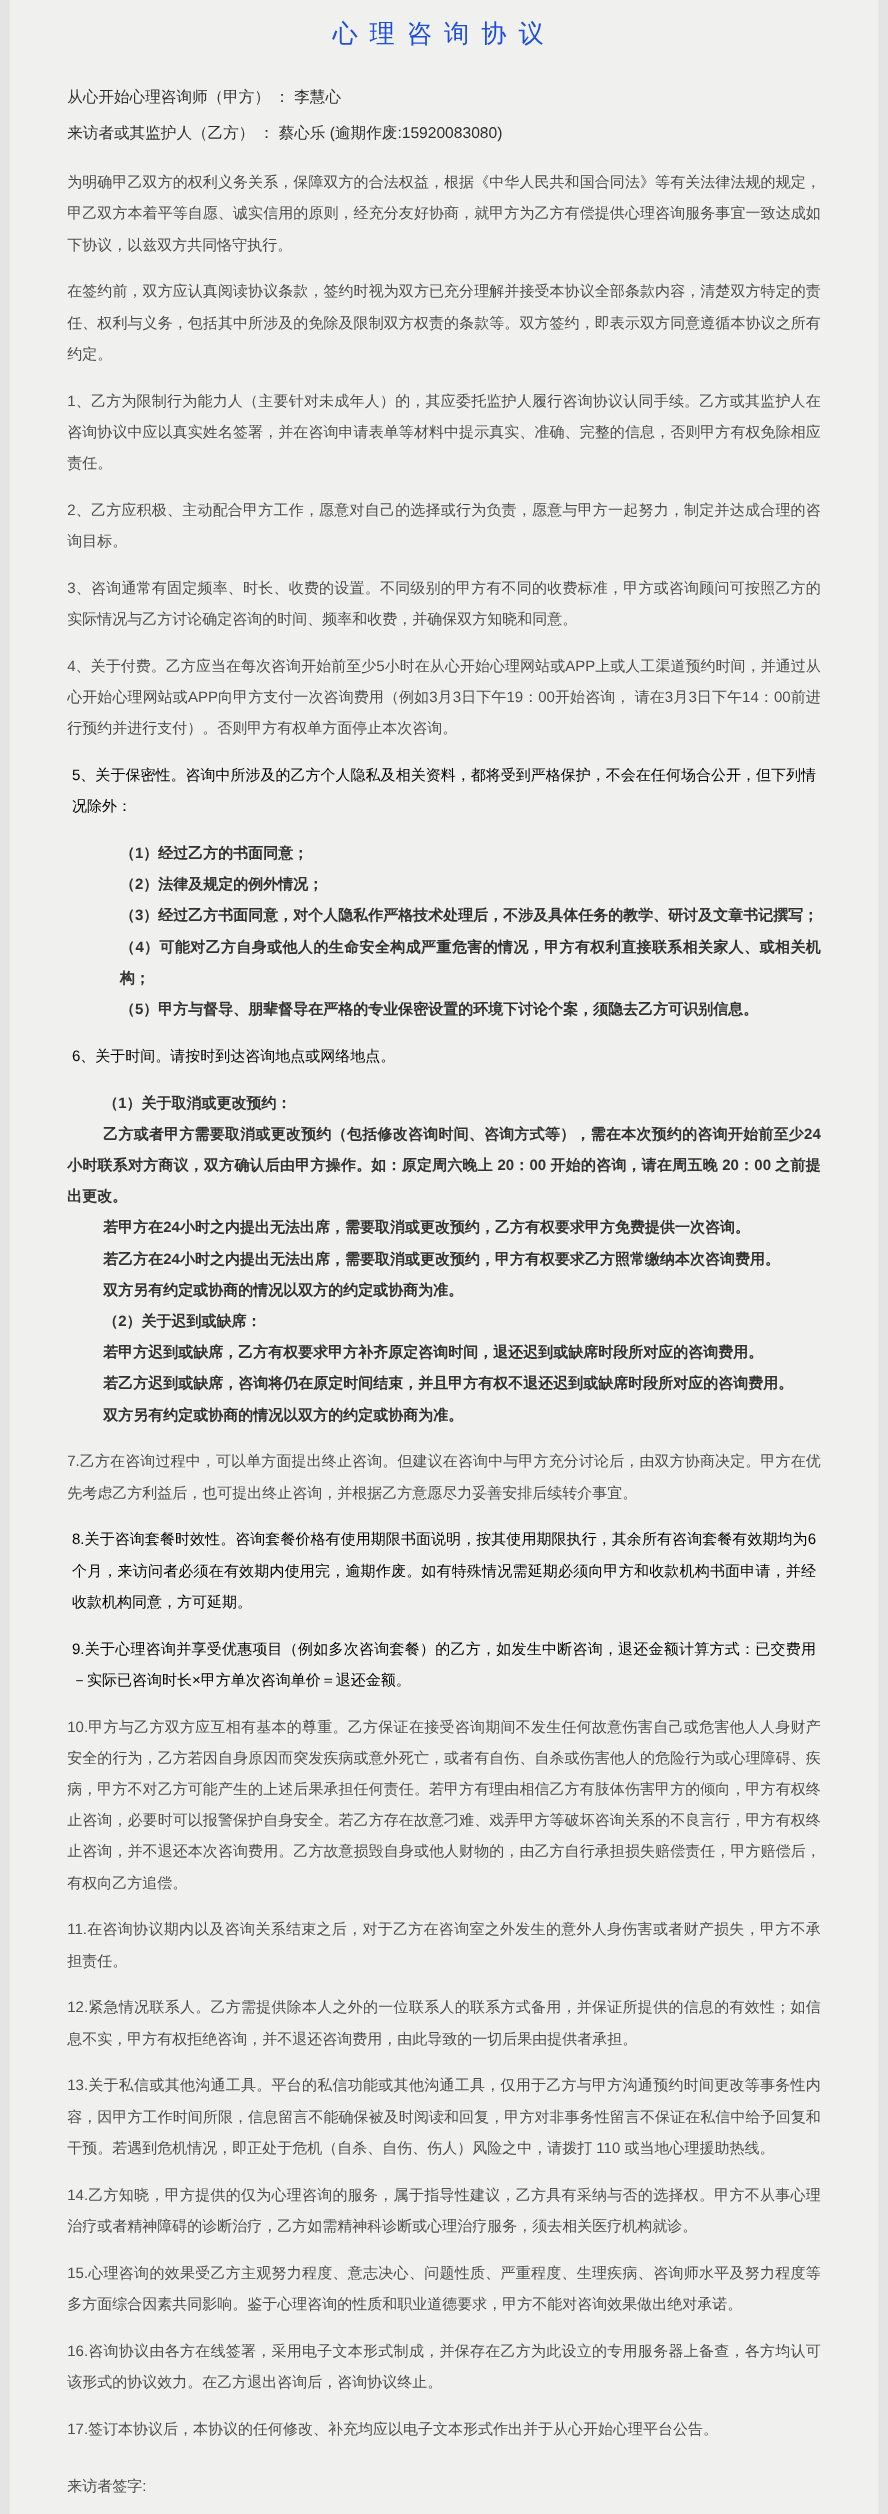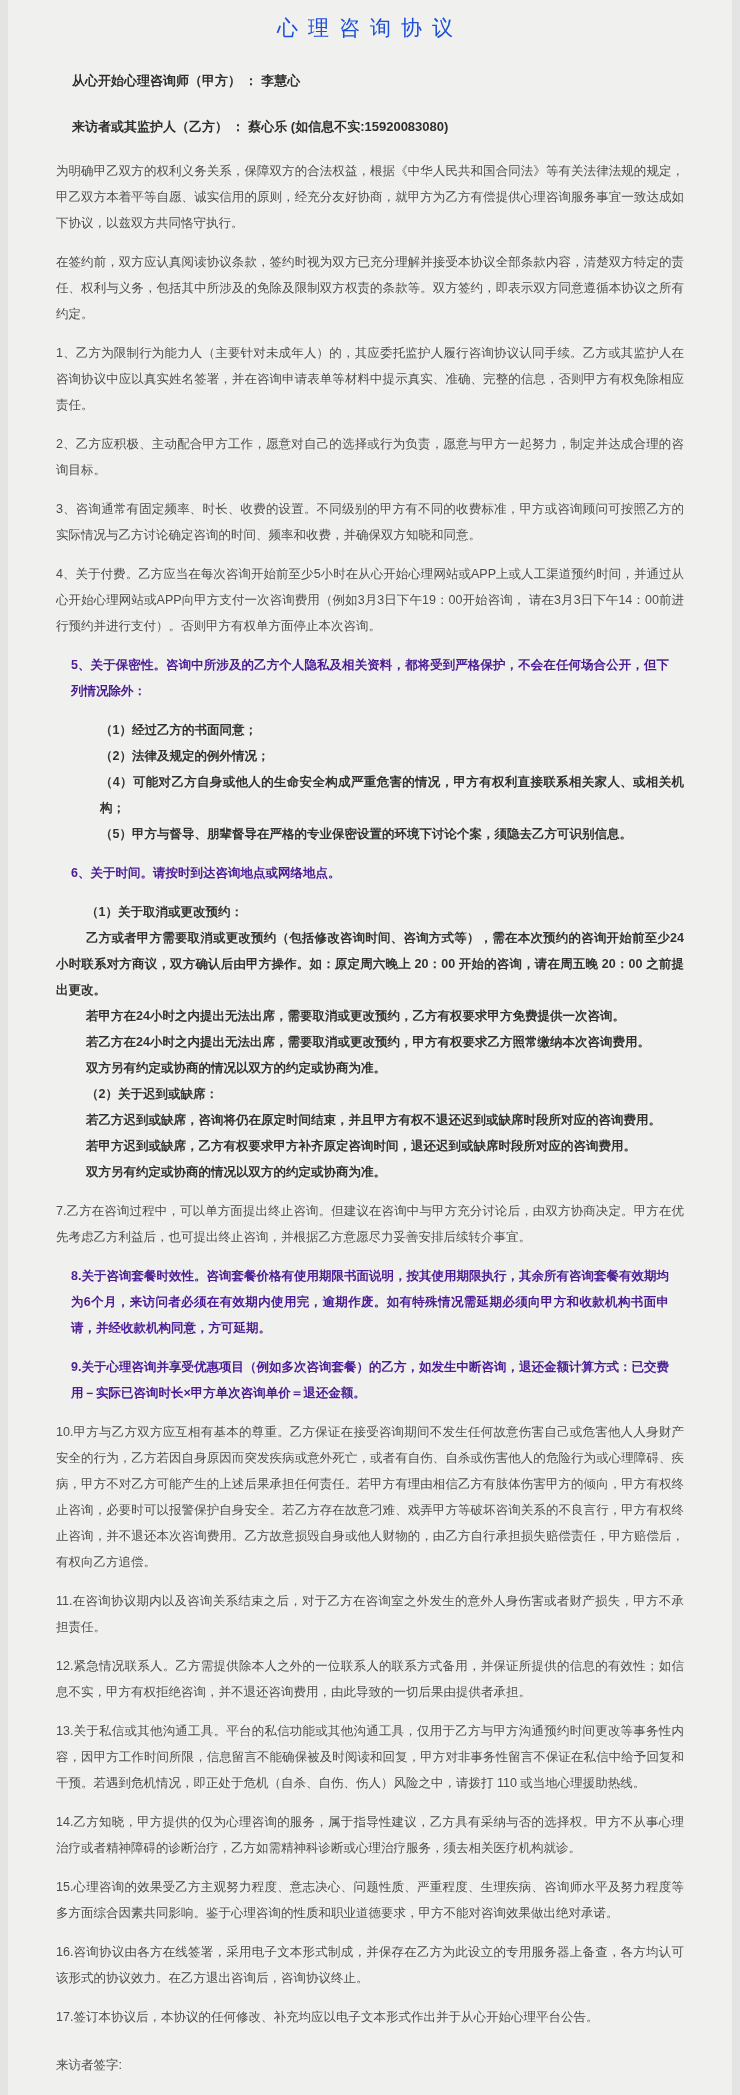--- a/index.html
+++ b/index.html
@@ -19,73 +19,74 @@
     text-align: center;
     font-size: 21px;
     font-weight: 500;
     letter-spacing: 10px;
     color: #1d4ed8;
     padding-top: 4px;
     margin-bottom: 24px;
   }
   p.party {
     font-size: 13px;
-    font-weight: bold;
+    font-weight: normal;
     color: #2f2f2f;
     line-height: 30px;
-    margin: 16px;
+    margin: 0;
   }
   .body-blocks { margin-top: 12px; }
   .body-blocks p {
     font-size: 12.5px;
     line-height: 26px;
     text-align: justify;
   }
   .body-blocks p.p  { margin: 13px 0; color: #4d4d4d; font-weight: normal; }
-  .body-blocks p.b  { margin: 13px 15px; color: #4c1d95; font-weight: bold; }
+  .body-blocks p.b  { margin: 13px 4px; color: #000000; font-weight: normal; }
   .body-blocks p.s5 { margin: 0 0 0 44px; color: #333333; font-weight: bold; }
   .body-blocks p.t  { margin: 0; text-indent: 30px; color: #333333; font-weight: bold; }
   p.sig-label {
     font-size: 12.5px;
     color: #4d4d4d;
     margin-top: 22px;
     line-height: 26px;
   }
 </style>
 </head>
 <body>
 
 <div class="page">
 
   <h1 class="doc-title">心理咨询协议</h1>
 
   <p class="party">从心开始心理咨询师（甲方） ： 李慧心</p>
-  <p class="party">来访者或其监护人（乙方） ： 蔡心乐 (如信息不实:15920083080)</p>
+  <p class="party">来访者或其监护人（乙方） ： 蔡心乐 (逾期作废:15920083080)</p>
 
   <div class="body-blocks" id="blocks">
       <p class="p">为明确甲乙双方的权利义务关系，保障双方的合法权益，根据《中华人民共和国合同法》等有关法律法规的规定，甲乙双方本着平等自愿、诚实信用的原则，经充分友好协商，就甲方为乙方有偿提供心理咨询服务事宜一致达成如下协议，以兹双方共同恪守执行。</p>
       <p class="p">在签约前，双方应认真阅读协议条款，签约时视为双方已充分理解并接受本协议全部条款内容，清楚双方特定的责任、权利与义务，包括其中所涉及的免除及限制双方权责的条款等。双方签约，即表示双方同意遵循本协议之所有约定。</p>
       <p class="p">1、乙方为限制行为能力人（主要针对未成年人）的，其应委托监护人履行咨询协议认同手续。乙方或其监护人在咨询协议中应以真实姓名签署，并在咨询申请表单等材料中提示真实、准确、完整的信息，否则甲方有权免除相应责任。</p>
       <p class="p">2、乙方应积极、主动配合甲方工作，愿意对自己的选择或行为负责，愿意与甲方一起努力，制定并达成合理的咨询目标。</p>
       <p class="p">3、咨询通常有固定频率、时长、收费的设置。不同级别的甲方有不同的收费标准，甲方或咨询顾问可按照乙方的实际情况与乙方讨论确定咨询的时间、频率和收费，并确保双方知晓和同意。</p>
       <p class="p">4、关于付费。乙方应当在每次咨询开始前至少5小时在从心开始心理网站或APP上或人工渠道预约时间，并通过从心开始心理网站或APP向甲方支付一次咨询费用（例如3月3日下午19：00开始咨询， 请在3月3日下午14：00前进行预约并进行支付）。否则甲方有权单方面停止本次咨询。</p>
       <p class="b">5、关于保密性。咨询中所涉及的乙方个人隐私及相关资料，都将受到严格保护，不会在任何场合公开，但下列情况除外：</p>
       <p class="s5">（1）经过乙方的书面同意；</p>
       <p class="s5">（2）法律及规定的例外情况；</p>
+      <p class="s5">（3）经过乙方书面同意，对个人隐私作严格技术处理后，不涉及具体任务的教学、研讨及文章书记撰写；</p>
       <p class="s5">（4）可能对乙方自身或他人的生命安全构成严重危害的情况，甲方有权利直接联系相关家人、或相关机构；</p>
       <p class="s5">（5）甲方与督导、朋辈督导在严格的专业保密设置的环境下讨论个案，须隐去乙方可识别信息。</p>
       <p class="b">6、关于时间。请按时到达咨询地点或网络地点。</p>
       <p class="t">（1）关于取消或更改预约：</p>
       <p class="t">乙方或者甲方需要取消或更改预约（包括修改咨询时间、咨询方式等），需在本次预约的咨询开始前至少24小时联系对方商议，双方确认后由甲方操作。如：原定周六晚上 20：00 开始的咨询，请在周五晚 20：00 之前提出更改。</p>
       <p class="t">若甲方在24小时之内提出无法出席，需要取消或更改预约，乙方有权要求甲方免费提供一次咨询。</p>
       <p class="t">若乙方在24小时之内提出无法出席，需要取消或更改预约，甲方有权要求乙方照常缴纳本次咨询费用。</p>
       <p class="t">双方另有约定或协商的情况以双方的约定或协商为准。</p>
       <p class="t">（2）关于迟到或缺席：</p>
+      <p class="t">若甲方迟到或缺席，乙方有权要求甲方补齐原定咨询时间，退还迟到或缺席时段所对应的咨询费用。</p>
       <p class="t">若乙方迟到或缺席，咨询将仍在原定时间结束，并且甲方有权不退还迟到或缺席时段所对应的咨询费用。</p>
-      <p class="t">若甲方迟到或缺席，乙方有权要求甲方补齐原定咨询时间，退还迟到或缺席时段所对应的咨询费用。</p>
       <p class="t">双方另有约定或协商的情况以双方的约定或协商为准。</p>
       <p class="p">7.乙方在咨询过程中，可以单方面提出终止咨询。但建议在咨询中与甲方充分讨论后，由双方协商决定。甲方在优先考虑乙方利益后，也可提出终止咨询，并根据乙方意愿尽力妥善安排后续转介事宜。</p>
       <p class="b">8.关于咨询套餐时效性。咨询套餐价格有使用期限书面说明，按其使用期限执行，其余所有咨询套餐有效期均为6个月，来访问者必须在有效期内使用完，逾期作废。如有特殊情况需延期必须向甲方和收款机构书面申请，并经收款机构同意，方可延期。</p>
       <p class="b">9.关于心理咨询并享受优惠项目（例如多次咨询套餐）的乙方，如发生中断咨询，退还金额计算方式：已交费用－实际已咨询时长×甲方单次咨询单价＝退还金额。</p>
       <p class="p">10.甲方与乙方双方应互相有基本的尊重。乙方保证在接受咨询期间不发生任何故意伤害自己或危害他人人身财产安全的行为，乙方若因自身原因而突发疾病或意外死亡，或者有自伤、自杀或伤害他人的危险行为或心理障碍、疾病，甲方不对乙方可能产生的上述后果承担任何责任。若甲方有理由相信乙方有肢体伤害甲方的倾向，甲方有权终止咨询，必要时可以报警保护自身安全。若乙方存在故意刁难、戏弄甲方等破坏咨询关系的不良言行，甲方有权终止咨询，并不退还本次咨询费用。乙方故意损毁自身或他人财物的，由乙方自行承担损失赔偿责任，甲方赔偿后，有权向乙方追偿。</p>
       <p class="p">11.在咨询协议期内以及咨询关系结束之后，对于乙方在咨询室之外发生的意外人身伤害或者财产损失，甲方不承担责任。</p>
       <p class="p">12.紧急情况联系人。乙方需提供除本人之外的一位联系人的联系方式备用，并保证所提供的信息的有效性；如信息不实，甲方有权拒绝咨询，并不退还咨询费用，由此导致的一切后果由提供者承担。</p>
       <p class="p">13.关于私信或其他沟通工具。平台的私信功能或其他沟通工具，仅用于乙方与甲方沟通预约时间更改等事务性内容，因甲方工作时间所限，信息留言不能确保被及时阅读和回复，甲方对非事务性留言不保证在私信中给予回复和干预。若遇到危机情况，即正处于危机（自杀、自伤、伤人）风险之中，请拨打 110 或当地心理援助热线。</p>
       <p class="p">14.乙方知晓，甲方提供的仅为心理咨询的服务，属于指导性建议，乙方具有采纳与否的选择权。甲方不从事心理治疗或者精神障碍的诊断治疗，乙方如需精神科诊断或心理治疗服务，须去相关医疗机构就诊。</p>
       <p class="p">15.心理咨询的效果受乙方主观努力程度、意志决心、问题性质、严重程度、生理疾病、咨询师水平及努力程度等多方面综合因素共同影响。鉴于心理咨询的性质和职业道德要求，甲方不能对咨询效果做出绝对承诺。</p>

